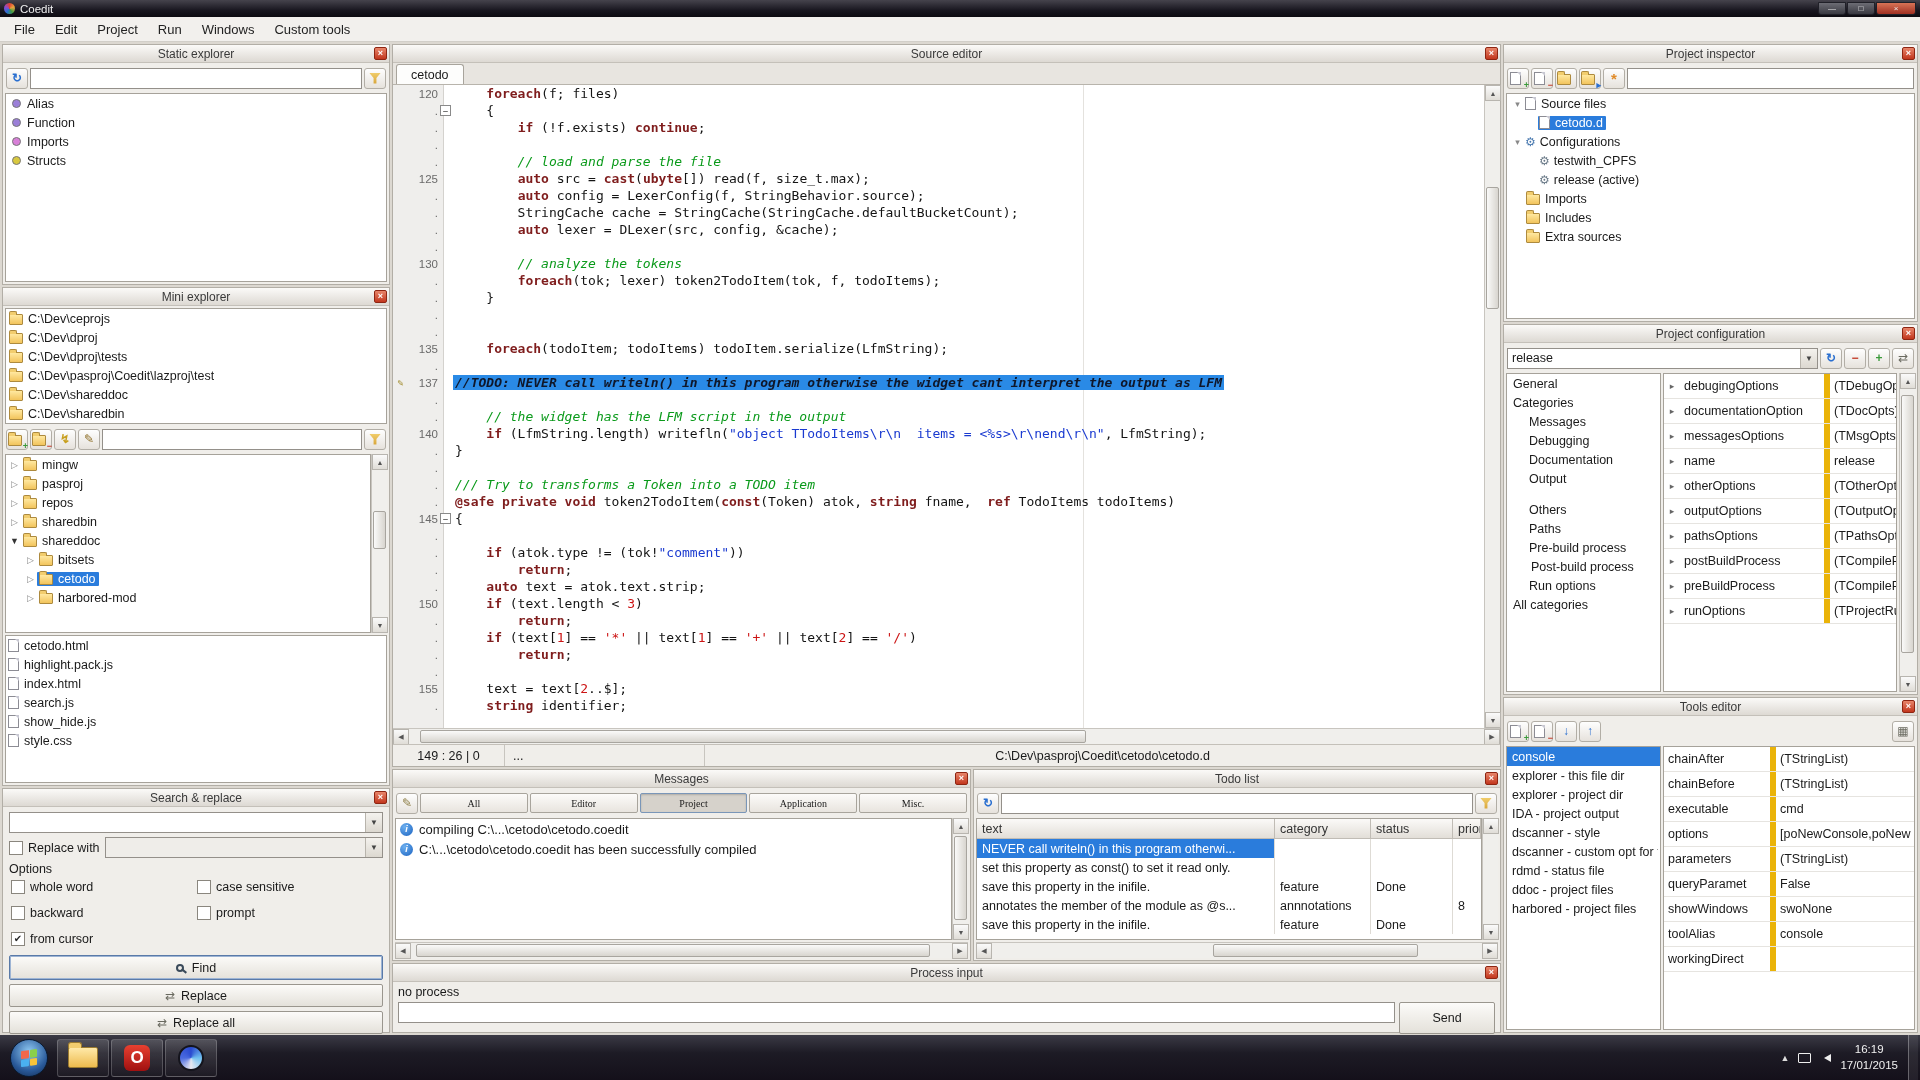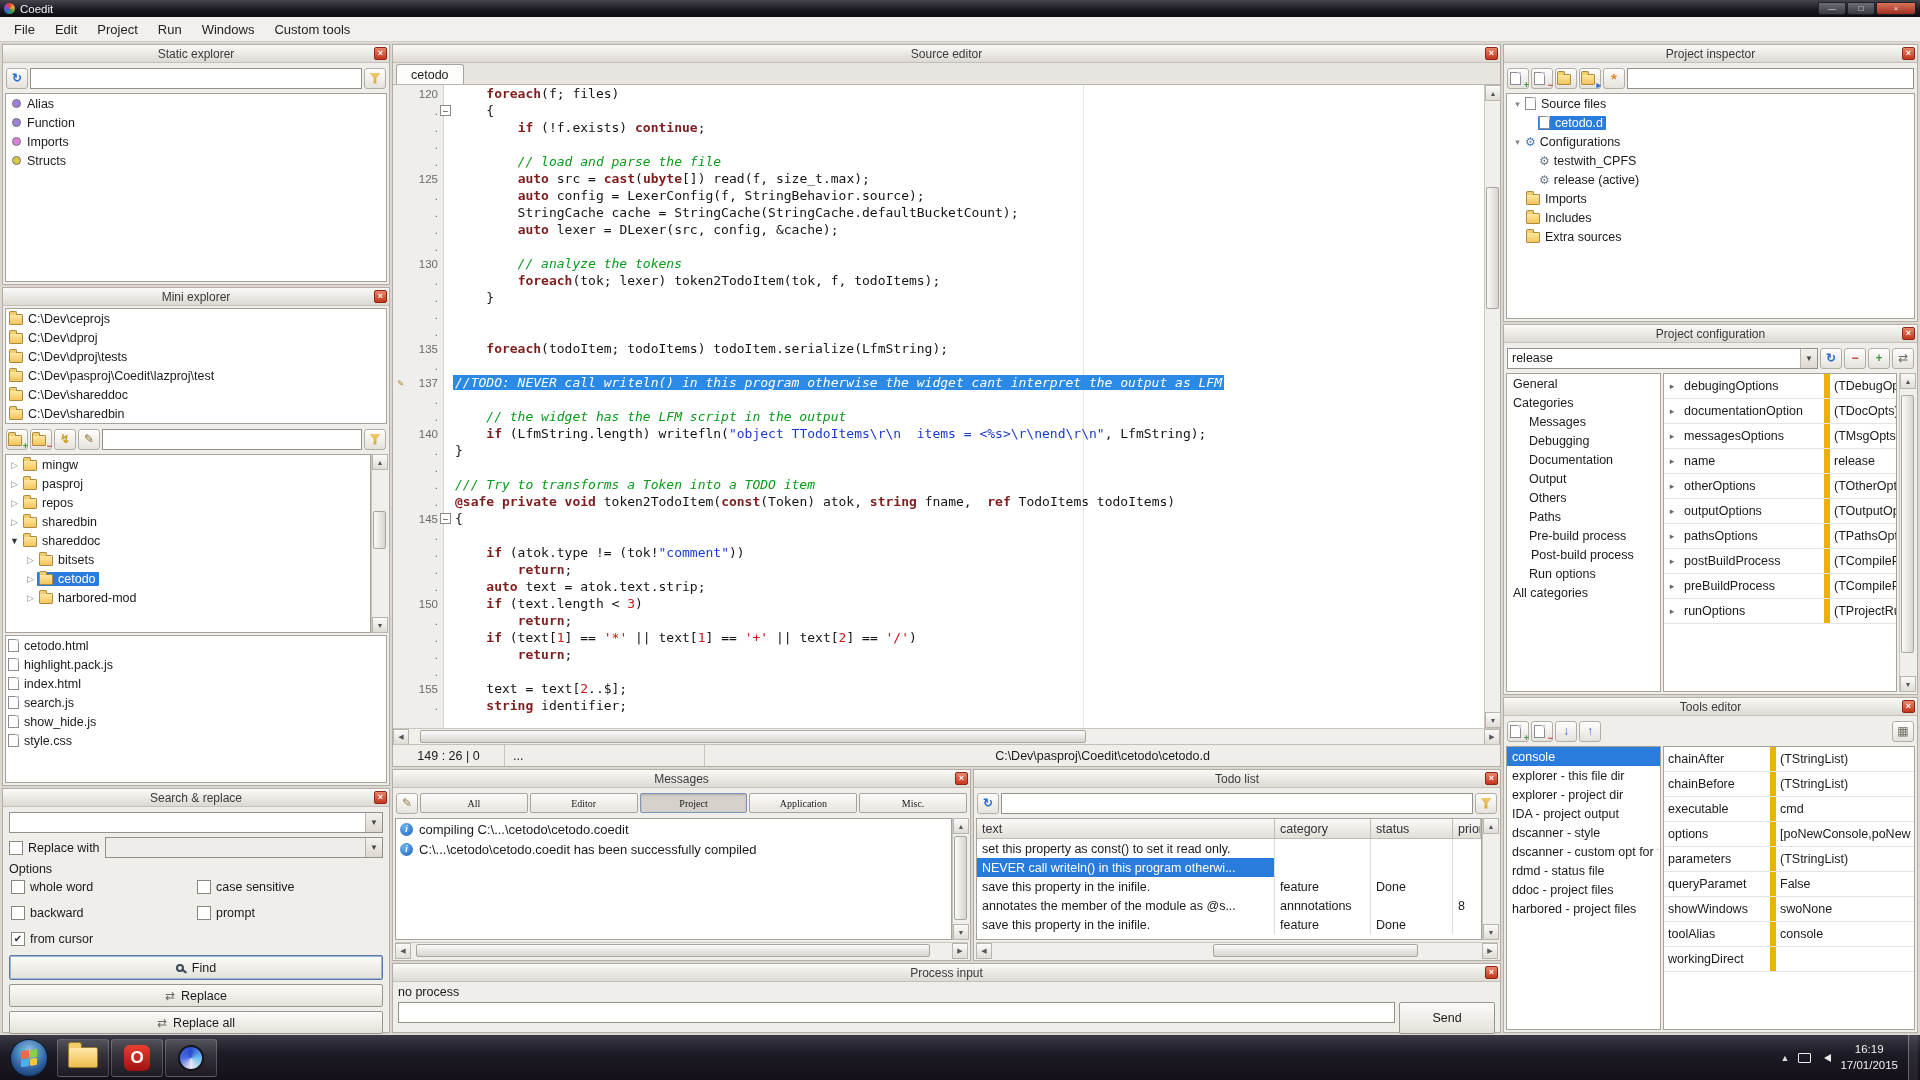--- a/index.html
+++ b/index.html
@@ -82,21 +82,21 @@
 .gfold.has::before{content:"";position:absolute;width:9px;height:9px;border:1px solid #8a8a8a;background:#fff;}
 .gfold.has{z-index:1;}
 .gfold.has span{position:relative;}
 .ltext{white-space:pre;flex:none;padding:0 2px;}
 .curbg{background:#2a8ae6;}
 .sp{color:#141414;}
 .sk{color:#7f1d1d;font-weight:bold;}
 .sc{color:#0a9a1a;font-style:italic;}
 .ss{color:#1a3ad0;}
 .sn{color:#cc1414;}
-.st{color:#ffffff;font-style:italic;}
+.st{color:#0f172a;font-style:italic;font-weight:bold;}
 
 .sb-v{width:16px;flex:none;background:#f0efec;border-left:1px solid #c8c5bf;display:flex;flex-direction:column;}
 .sb-h{height:16px;flex:none;background:#f0efec;border-top:1px solid #c8c5bf;display:flex;}
 .sb-btn{width:16px;height:16px;flex:none;background:linear-gradient(#fafafa,#e0ddd7);border:1px solid #b8b5af;display:flex;align-items:center;justify-content:center;font-size:7px;color:#555;}
 .sb-track{flex:1;position:relative;}
 .thv{position:absolute;left:1px;right:1px;background:linear-gradient(90deg,#fafaf9,#d8d5cf);border:1px solid #a8a59f;border-radius:2px;}
 .thh{position:absolute;top:1px;bottom:1px;background:linear-gradient(#fafaf9,#d8d5cf);border:1px solid #a8a59f;border-radius:2px;}
 .statusbar{height:22px;flex:none;background:#f0eeea;border-top:1px solid #c4c0b9;display:flex;font-size:12.5px;}
 .sb-cell{display:flex;align-items:center;padding:0 8px;border-right:1px solid #c8c5bf;overflow:hidden;white-space:nowrap;}
 .sc1{width:112px;justify-content:center;}
@@ -740,27 +740,27 @@
             <div style="flex:1;display:flex;min-height:0">
               <div class="listarea" style="flex:1">
                 <div class="todo-head" id="todo-head">
                     <div class="tdc h tc0">text</div>
                     <div class="tdc h tc1">category</div>
                     <div class="tdc h tc2">status</div>
                     <div class="tdc h tc3">priority</div>
                   </div>
                 <div id="todo-body" style="flex:1;overflow:hidden">
                     <div class="tdr">
-                      <div class="tdc tc0">set this property as const() to set it read only.</div>
+                      <div class="tdc tc0 sel">NEVER call writeln() in this program otherwi...</div>
                       <div class="tdc tc1"></div>
                       <div class="tdc tc2"></div>
                       <div class="tdc tc3"></div>
                     </div>
                     <div class="tdr">
-                      <div class="tdc tc0 sel">NEVER call writeln() in this program otherwi...</div>
+                      <div class="tdc tc0">set this property as const() to set it read only.</div>
                       <div class="tdc tc1"></div>
                       <div class="tdc tc2"></div>
                       <div class="tdc tc3"></div>
                     </div>
                     <div class="tdr">
                       <div class="tdc tc0">save this property in the inifile.</div>
                       <div class="tdc tc1">feature</div>
                       <div class="tdc tc2">Done</div>
                       <div class="tdc tc3"></div>
                     </div>
@@ -941,21 +941,21 @@
                 </div>
                 <div class="trow" style="padding-left: 22px;">
                   <span class="lbl">Debugging</span>
                 </div>
                 <div class="trow" style="padding-left: 22px;">
                   <span class="lbl">Documentation</span>
                 </div>
                 <div class="trow" style="padding-left: 22px;">
                   <span class="lbl">Output</span>
                 </div>
-                <div class="trow" style="padding-left: 22px;">
+                <div class="trow" style="padding-left: 22px; margin-top: 12px;">
                   <span class="lbl">Others</span>
                 </div>
                 <div class="trow" style="padding-left: 22px;">
                   <span class="lbl">Paths</span>
                 </div>
                 <div class="trow" style="padding-left: 22px;">
                   <span class="lbl">Pre-build process</span>
                 </div>
                 <div class="trow" style="padding-left: 24px;">
                   <span class="lbl">Post-build process</span>

